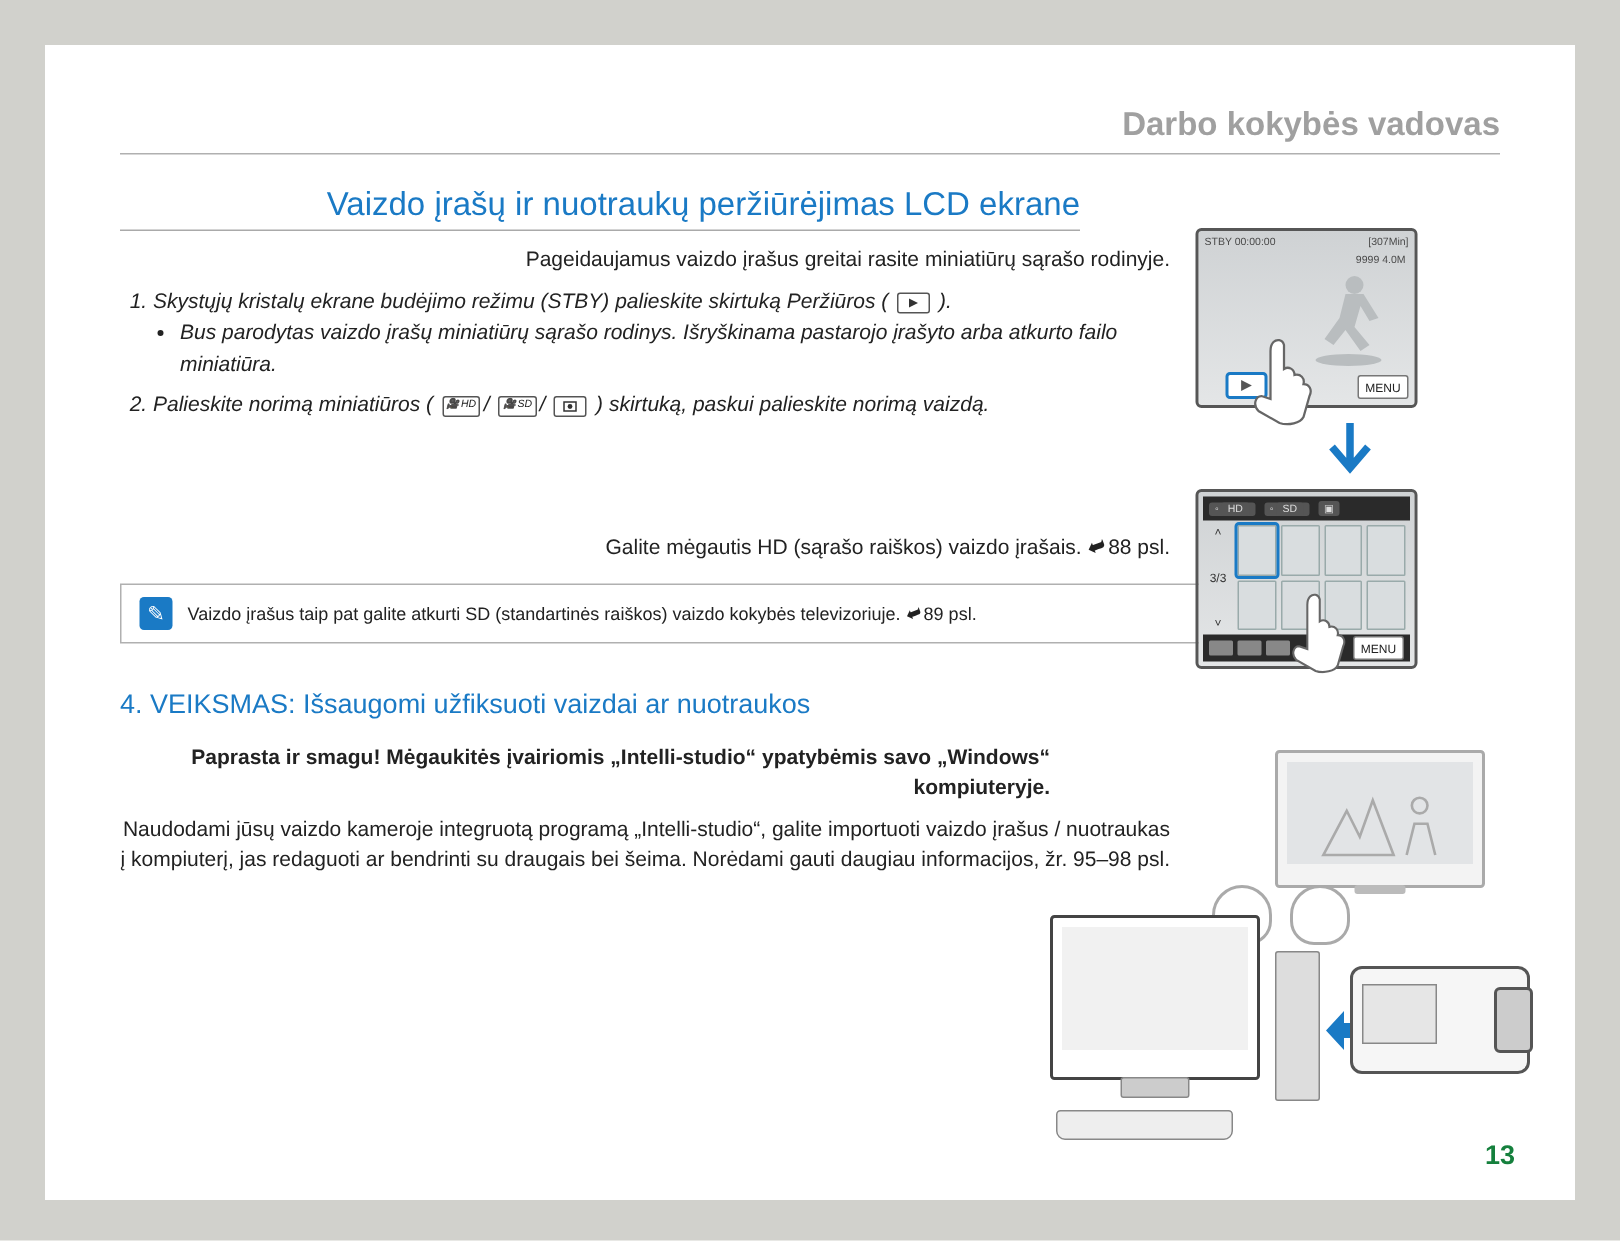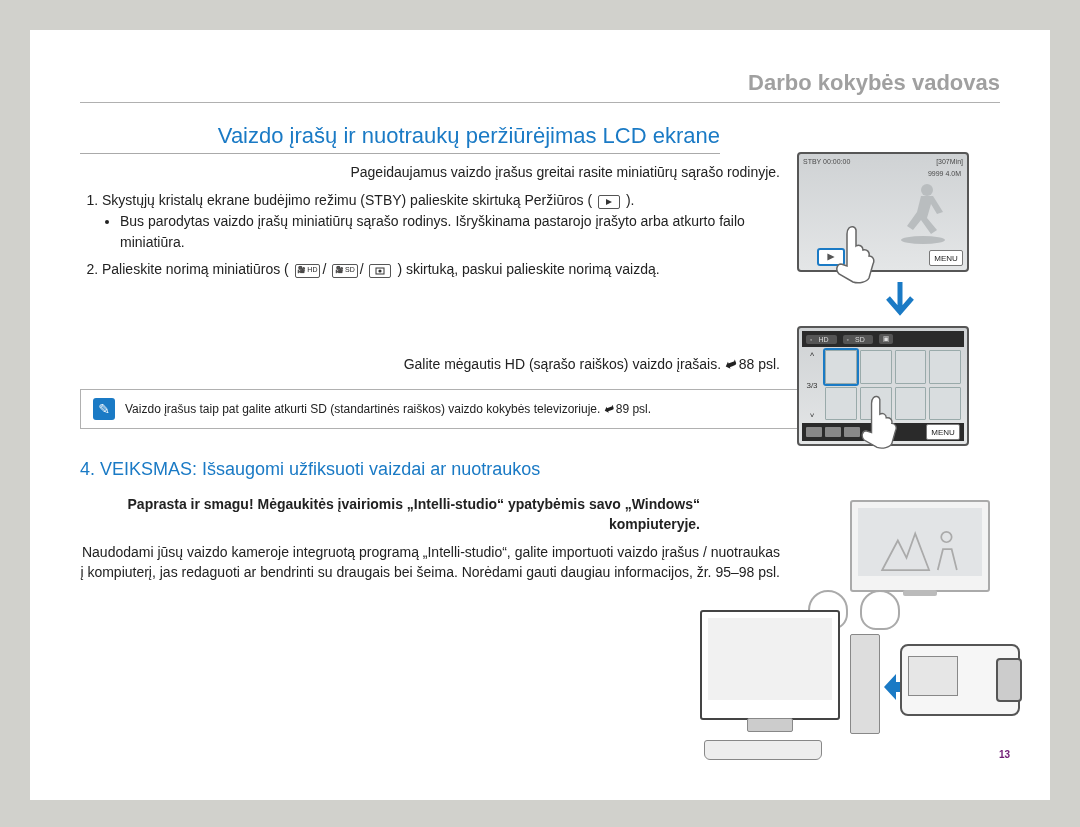--- a/index.html
+++ b/index.html
@@ -51,21 +51,21 @@
     max-width: 700px;
     text-align: right;
   }
   ol.steps {
     font-size: 14px;
     line-height: 1.5;
     padding-left: 22px;
     max-width: 700px;
     margin: 4px 0 10px 0;
   }
-  ol.steps li { margin-bottom: 6px; }
+  ol.steps li { margin-bottom: 6px; font-style: italic; }
   ul.bullets {
     list-style: disc;
     padding-left: 18px;
     margin: 0 0;
   }
   .tip-box {
     border: 1px solid #b0b0b0;
     padding: 8px 12px;
     margin: 14px 0 30px 0;
     max-width: 840px;
@@ -81,34 +81,34 @@
     color: #fff;
     border-radius: 3px;
     display: flex; align-items: center; justify-content: center;
     font-size: 14px;
     flex: 0 0 22px;
   }
   .bold { font-weight: bold; }
   .page-number {
     position: absolute;
     right: 40px;
-    bottom: 40px;
-    font-size: 10px;
-    color: #701a75;
+    bottom: 19px;
+    font-size: 18px;
+    color: #15803d;
     font-weight: bold;
   }
   
   .figcol {
     position: absolute;
     right: 48px;
     top: 122px;
     width: 205px;
   }
   .lcd {
-    width: 172px; height: 120px;
+    width: 148px; height: 120px;
     background: linear-gradient(#cfd2d4,#e4e6e7);
     border: 2px solid #565656;
     border-radius: 4px;
     position: relative;
     margin-bottom: 6px;
   }
   .lcd .topbar { position:absolute; top:4px; left:4px; right:4px; height:14px; display:flex; justify-content:space-between; font-size:7px; color:#4a4a4a; }
   .lcd .menu-btn {
     position:absolute; bottom:4px; right:4px;
     width:34px; height:16px; background:#fff; border:1px solid #777; border-radius:2px;

